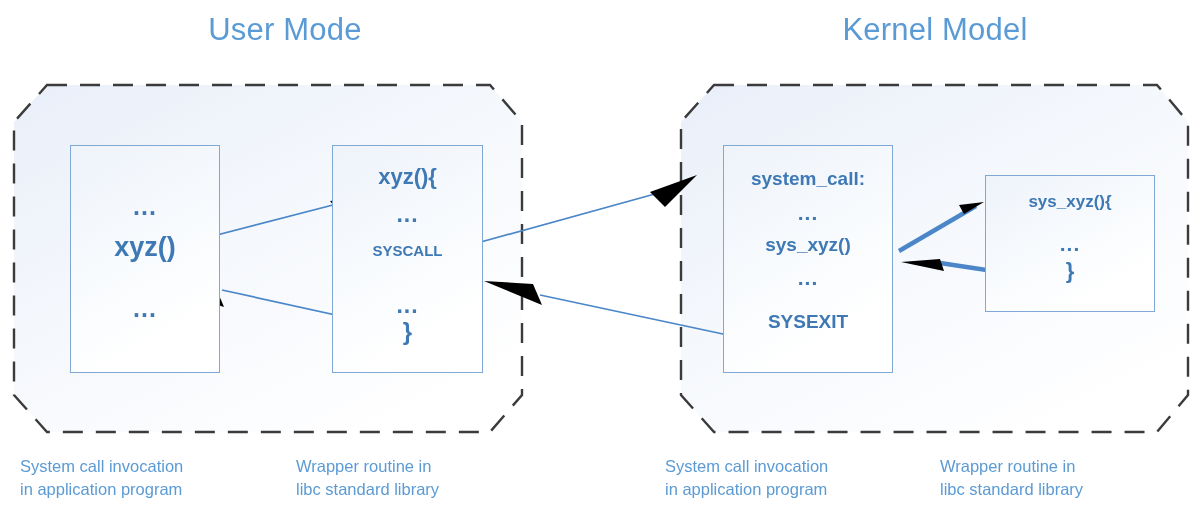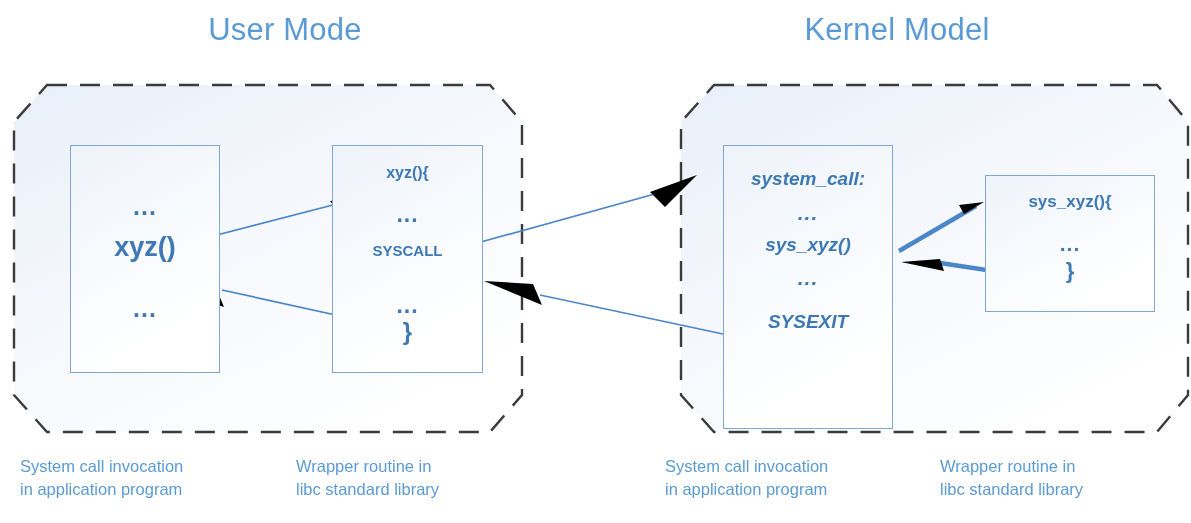--- a/index.html
+++ b/index.html
@@ -27,21 +27,21 @@
   .mode-title {
     position: absolute;
     color: #5B9BD5;
     font-size: 31px;
     font-weight: 400;
     letter-spacing: 0.2px;
     white-space: nowrap;
     text-align: center;
   }
   #title-user  { left: 100px; top: 12px; width: 370px; }
-  #title-kernel{ left: 712px; top: 12px; width: 370px; }
+  #title-kernel{ left: 750px; top: 12px; width: 370px; }
 
   .code-box {
     position: absolute;
     box-sizing: border-box;
     border: 1px solid #7FA9D4;
     background: linear-gradient(150deg, #eef3fa 0%, #f7fafd 42%, #ffffff 80%);
     color: #3E79B5;
     font-weight: bold;
     text-align: center;
   }
@@ -110,28 +110,28 @@
   <div class="mode-title" id="title-user">User Mode</div>
   <div class="mode-title" id="title-kernel">Kernel Model</div>
 
   <div class="code-box" id="box-app" style="left:70px; top:145px; width:150px; height:228px;">
     <div class="code-line dots" style="top:46px; font-size:25px;">...</div>
     <div class="code-line" style="top:86px; font-size:27px;">xyz()</div>
     <div class="code-line dots" style="top:148px; font-size:25px;">...</div>
   </div>
 
   <div class="code-box" id="box-libc" style="left:332px; top:145px; width:151px; height:228px;">
-    <div class="code-line" style="top:18px; font-size:16px;">xyz(){</div>
+    <div class="code-line" style="top:18px; font-size:22px;">xyz(){</div>
     <div class="code-line dots" style="top:55px; font-size:23px;">...</div>
     <div class="code-line" style="top:96px; font-size:15px;">SYSCALL</div>
     <div class="code-line dots" style="top:146px; font-size:23px;">...</div>
     <div class="code-line" style="top:172px; font-size:24px;">}</div>
   </div>
 
-  <div class="code-box" id="box-kernel-dispatch" style="left:723px; top:145px; width:170px; height:284px;font-style:italic;">
+  <div class="code-box" id="box-kernel-dispatch" style="left:723px; top:145px; width:170px; height:228px;">
     <div class="code-line" style="top:22px; font-size:19px;">system_call:</div>
     <div class="code-line dots" style="top:55px; font-size:21px;">...</div>
     <div class="code-line" style="top:88px; font-size:19px;">sys_xyz()</div>
     <div class="code-line dots" style="top:120px; font-size:21px;">...</div>
     <div class="code-line" style="top:165px; font-size:19px;">SYSEXIT</div>
   </div>
 
   <div class="code-box" id="box-kernel-service" style="left:985px; top:175px; width:170px; height:137px;">
     <div class="code-line" style="top:16px; font-size:17px;">sys_xyz(){</div>
     <div class="code-line dots" style="top:56px; font-size:21px;">...</div>

